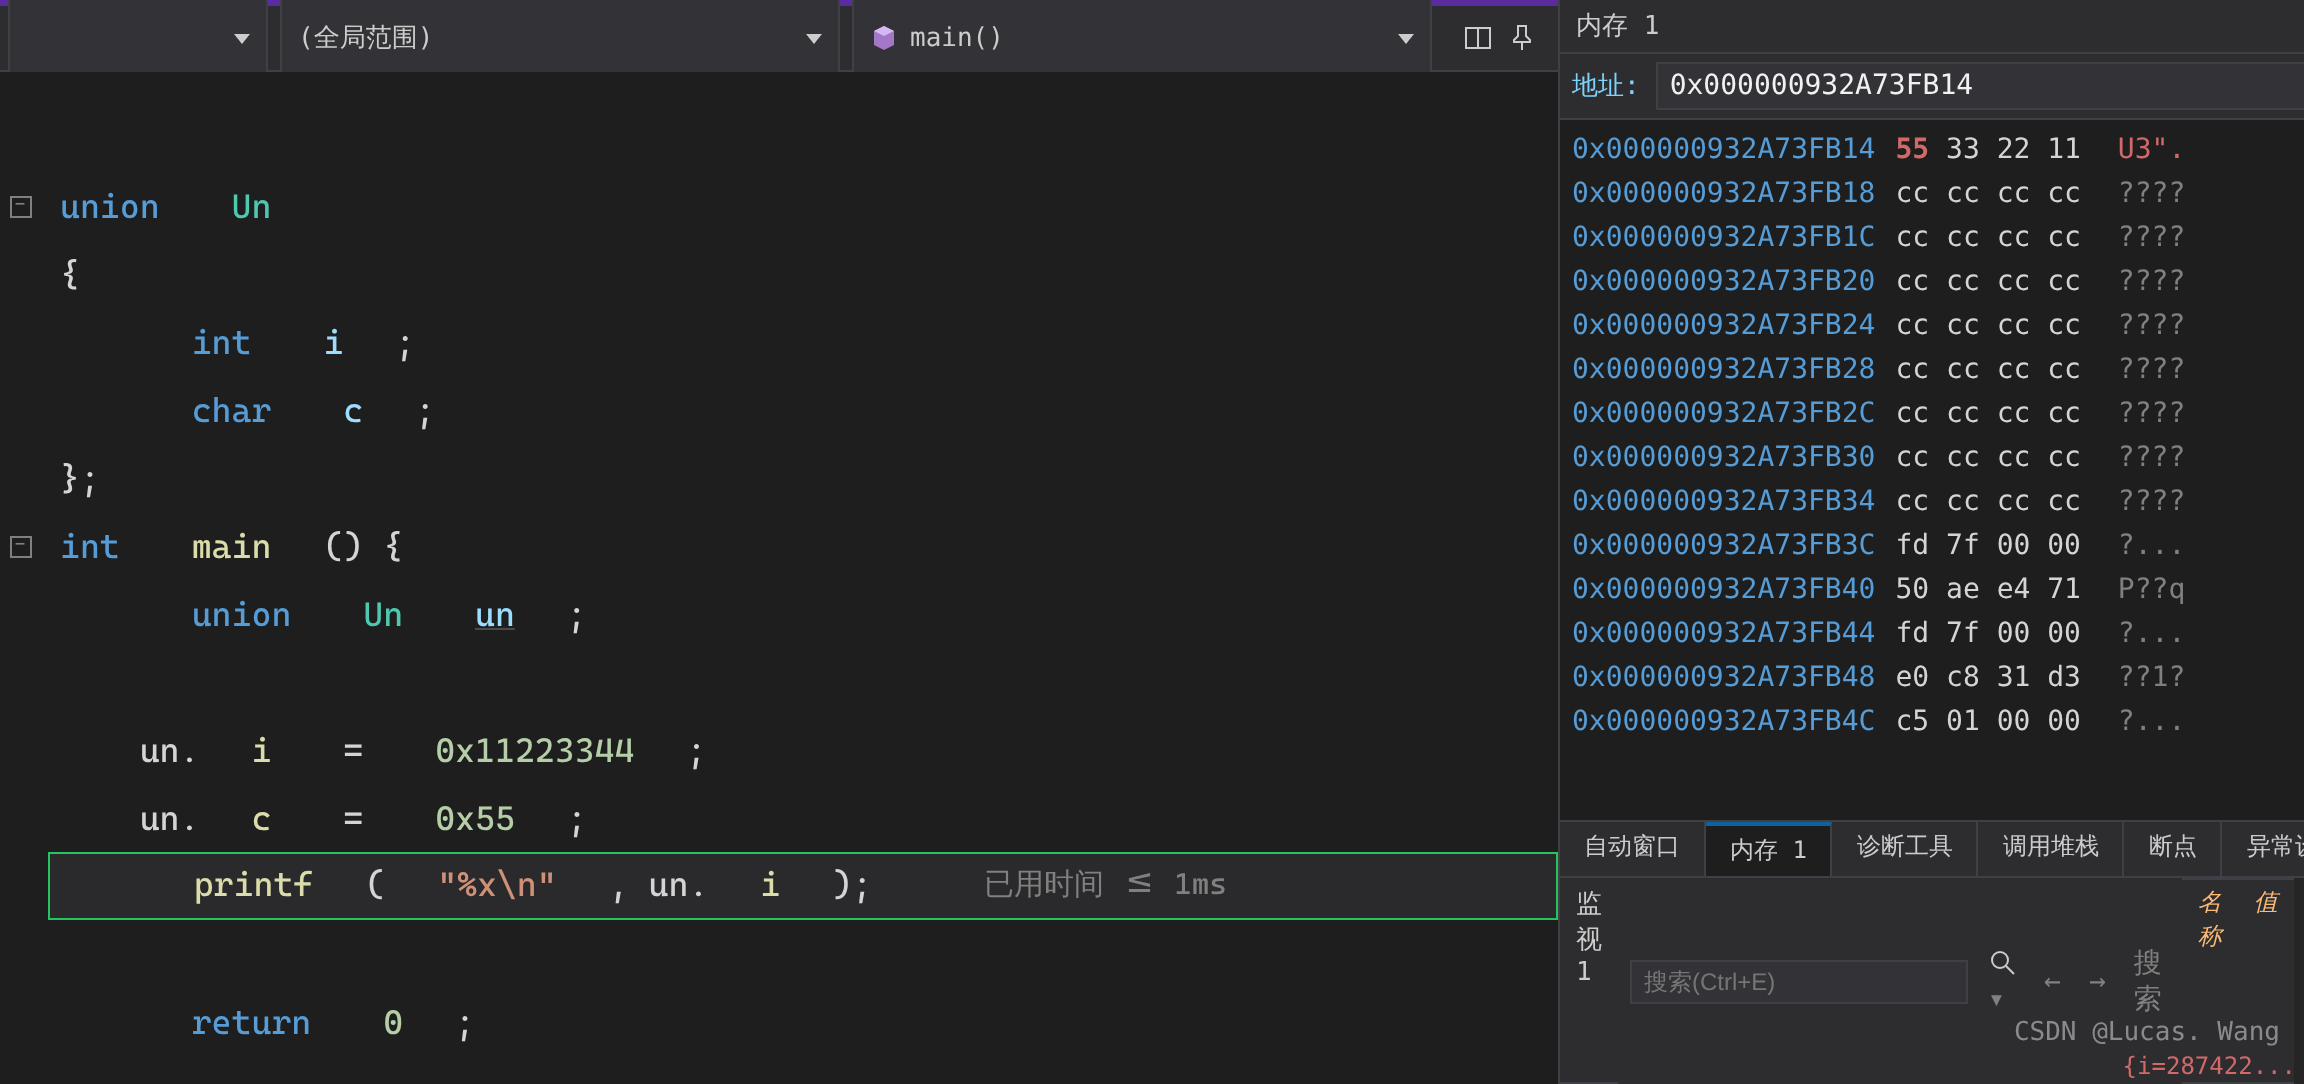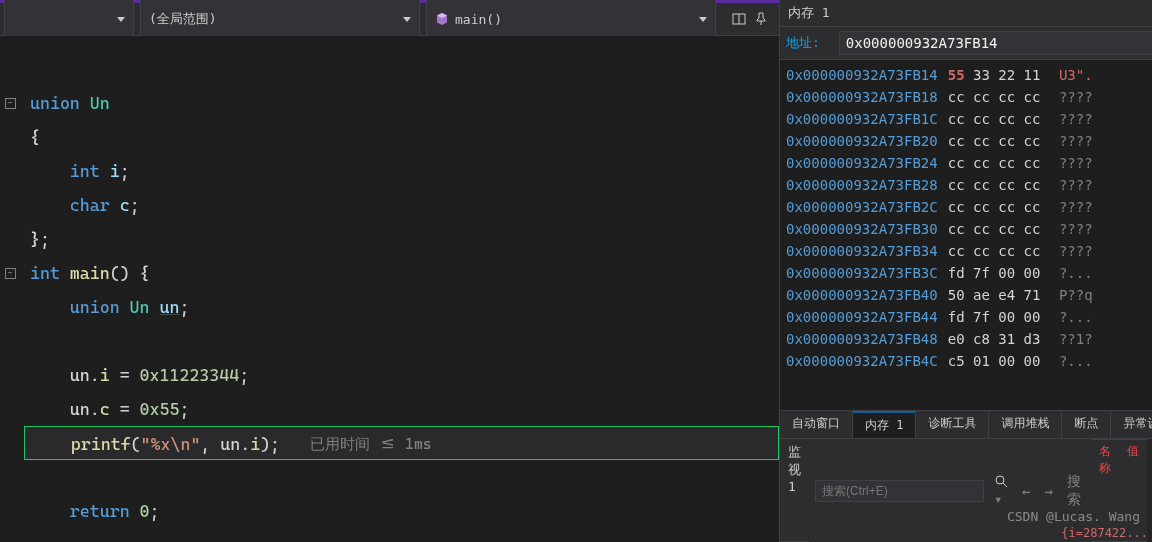--- a/index.html
+++ b/index.html
@@ -86,21 +86,21 @@
 }
 .gutter .outline-box {
   border: 1px solid #808080;
   width: 11px; height: 11px;
   margin: 0 auto;
   display: flex; align-items: center; justify-content: center;
   font-size: 9px;
   line-height: 9px;
 }
 .code-lines { flex: 1; white-space: pre; padding-left: 4px; }
-.code-line { height: 34px; display: flex; align-items: flex-start; padding-left: 6px; }
+.code-line { height: 34px; display: flex; align-items: flex-end; padding-left: 6px; gap: 26px; }
 .code-line.current {
   background: #2a2a2c;
   border: 1px solid #22c55e;
 }
 .tok-keyword { color: #569cd6; }
 .tok-type { color: #4ec9b0; }
 .tok-ident { color: #dcdcaa; }
 .tok-var { color: #9cdcfe; }
 .tok-field { color: #dcdcaa; }
 .tok-num { color: #b5cea8; }
@@ -117,21 +117,21 @@
   font-size: 13px;
   color: #cccccc;
 }
 .mem-addrbar {
   display: flex;
   align-items: center;
   background: #2d2d30;
   padding: 4px 6px;
   border-bottom: 1px solid #3f3f46;
 }
-.mem-addrbar label { font-size: 13px; color: #0ea5e9; margin-right: 19px; text-align: right; }
+.mem-addrbar label { font-size: 13px; color: #7dd3fc; margin-right: 8px; text-align: right; }
 .mem-addrbar input {
   flex: 1;
   background: #333337;
   border: 1px solid #3f3f46;
   color: #f1f1f1;
   font-family: "Consolas", monospace;
   font-size: 14px;
   padding: 3px 6px;
 }
 
@@ -195,23 +195,24 @@
 }
 .search-row .nav-icon {
   color: #808080;
   cursor: pointer;
   padding: 0 4px;
 }
 .watch-header {
   display: flex;
   background: #2d2d30;
   font-size: 12px;
-  color: #ef4444;
+  color: #fdba74;
   border-top: 1px solid #3f3f46;
   border-bottom: 1px solid #3f3f46;
+  font-style: italic;
 }
 .watch-header .col { padding: 3px 8px; }
 .watch-body {
   font-size: 13px;
   color: #9cdcfe;
   padding: 2px 8px;
   display: flex;
   align-items: center;
   gap: 4px;
 }

